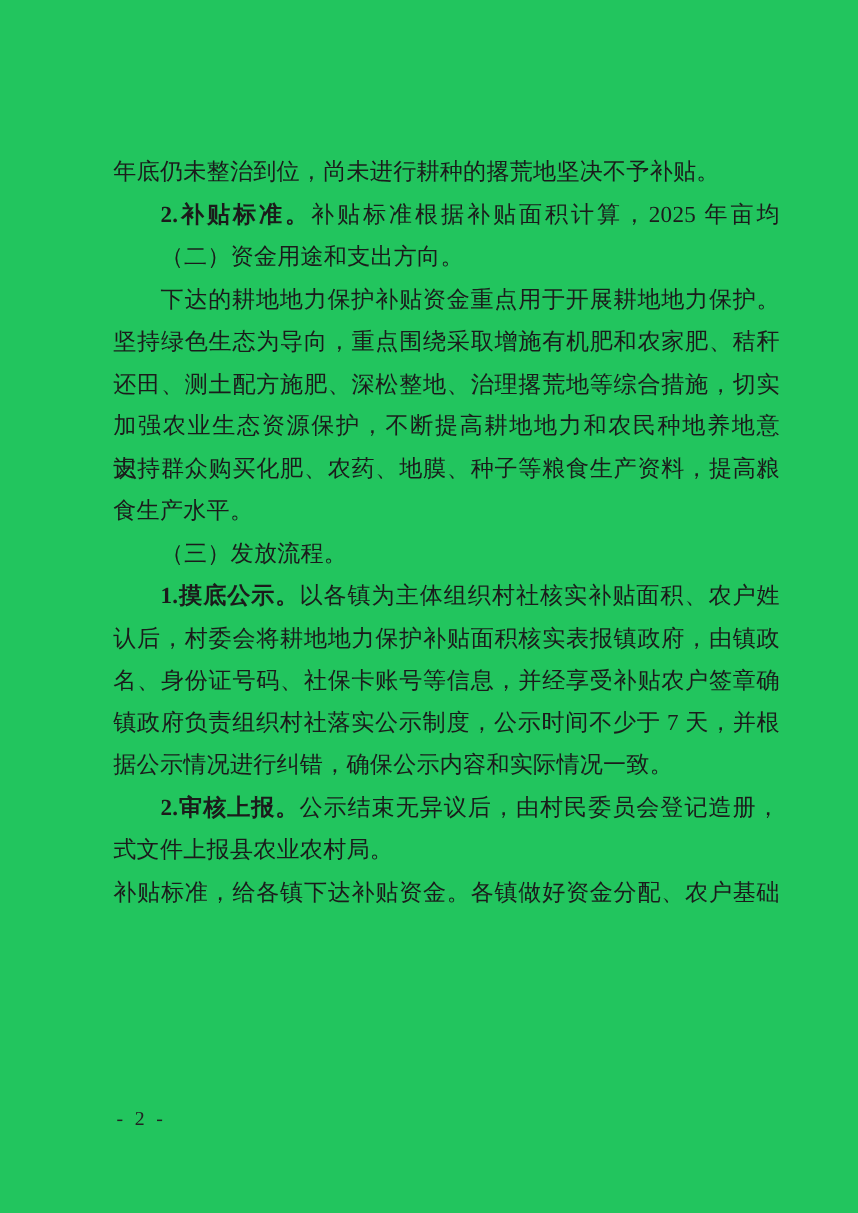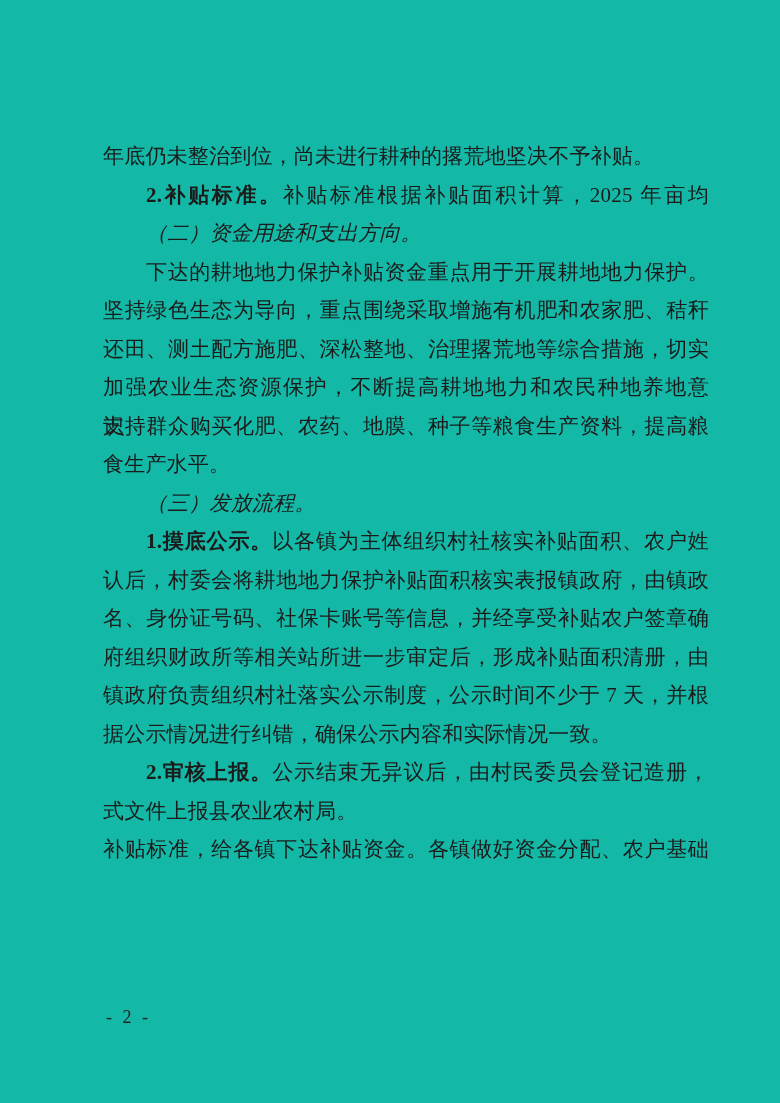--- a/index.html
+++ b/index.html
@@ -4,21 +4,21 @@
 <style>
   html, body {
     margin: 0;
     padding: 0;
     background: #ffffff;
   }
   .page {
     position: relative;
     width: 780px;
     height: 1103px;
-    background: #14b8a6;
+    background: #22c55e;
     overflow: hidden;
     font-family: "Liberation Serif", "DejaVu Serif", serif;
     color: #1b1b1b;
   }
   .text-block {
     position: absolute;
     left: 103px;
     top: 137px;
     width: 606px;
     font-size: 21px;
@@ -32,21 +32,20 @@
   .line.full {
     white-space: normal;
     text-align: justify;
     text-align-last: justify;
     overflow: visible;
   }
   .line.indent {
     text-indent: 43px;
   }
   .line.kaiti {
-    font-style: italic;
   }
   .runin {
     font-weight: bold;
   }
   .footer {
     position: absolute;
     left: 106px;
     top: 1005px;
     font-size: 18px;
     line-height: 24px;
@@ -81,21 +80,20 @@
     <div class="line"><span>食生产水平。</span></div>
 
     <div class="line indent kaiti"><span>（三）发放流程。</span></div>
 
     <div class="line indent full"><span class="runin">1.摸底公示。</span><span>以各镇为主体组织村社核实补贴面积、农户姓</span></div>
 
     <div class="line full"><span>认后，村委会将耕地地力保护补贴面积核实表报镇政府，由镇政</span></div>
 
     <div class="line full"><span>名、身份证号码、社保卡账号等信息，并经享受补贴农户签章确</span></div>
 
-    <div class="line full"><span>府组织财政所等相关站所进一步审定后，形成补贴面积清册，由</span></div>
 
     <div class="line full"><span>镇政府负责组织村社落实公示制度，公示时间不少于 7 天，并根</span></div>
 
     <div class="line"><span>据公示情况进行纠错，确保公示内容和实际情况一致。</span></div>
 
     <div class="line indent full"><span class="runin">2.审核上报。</span><span>公示结束无异议后，由村民委员会登记造册，</span></div>
 
 
     <div class="line"><span>式文件上报县农业农村局。</span></div>
 

